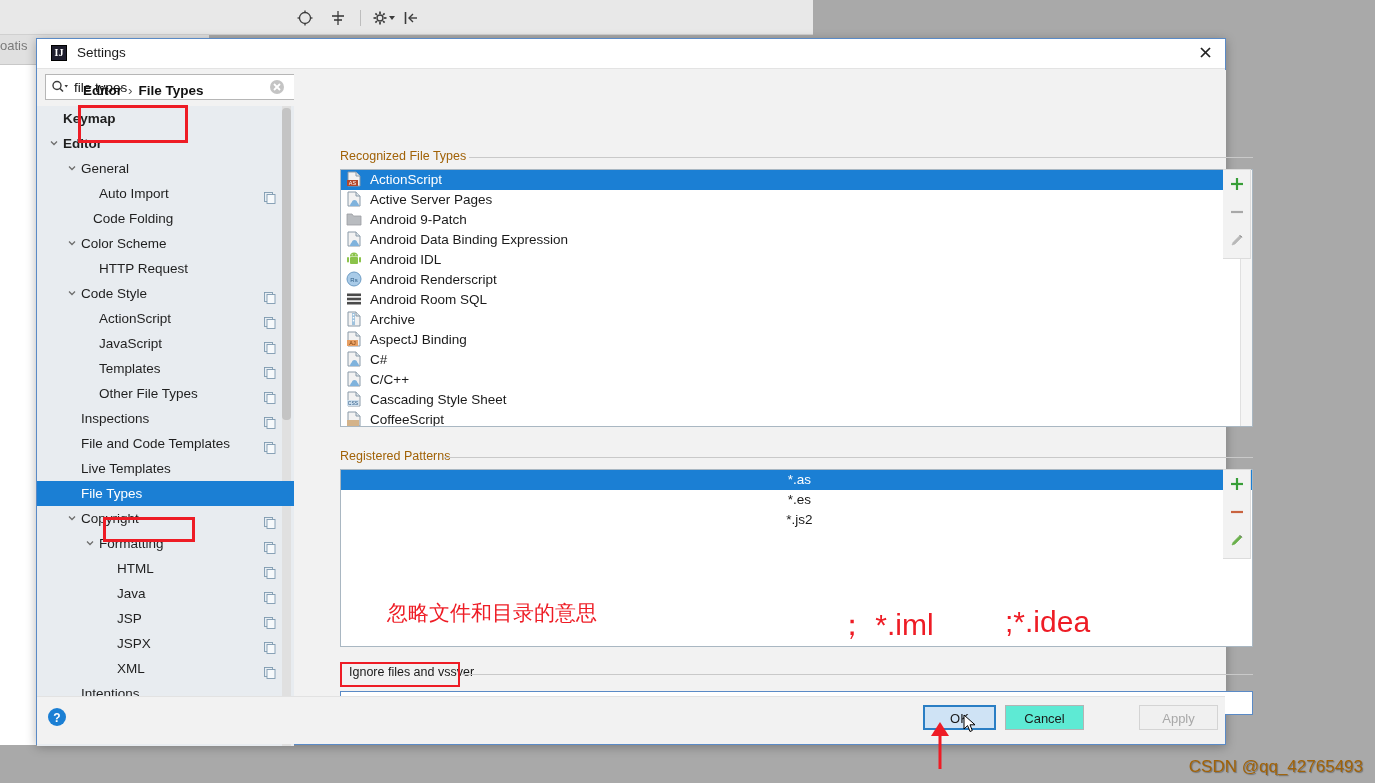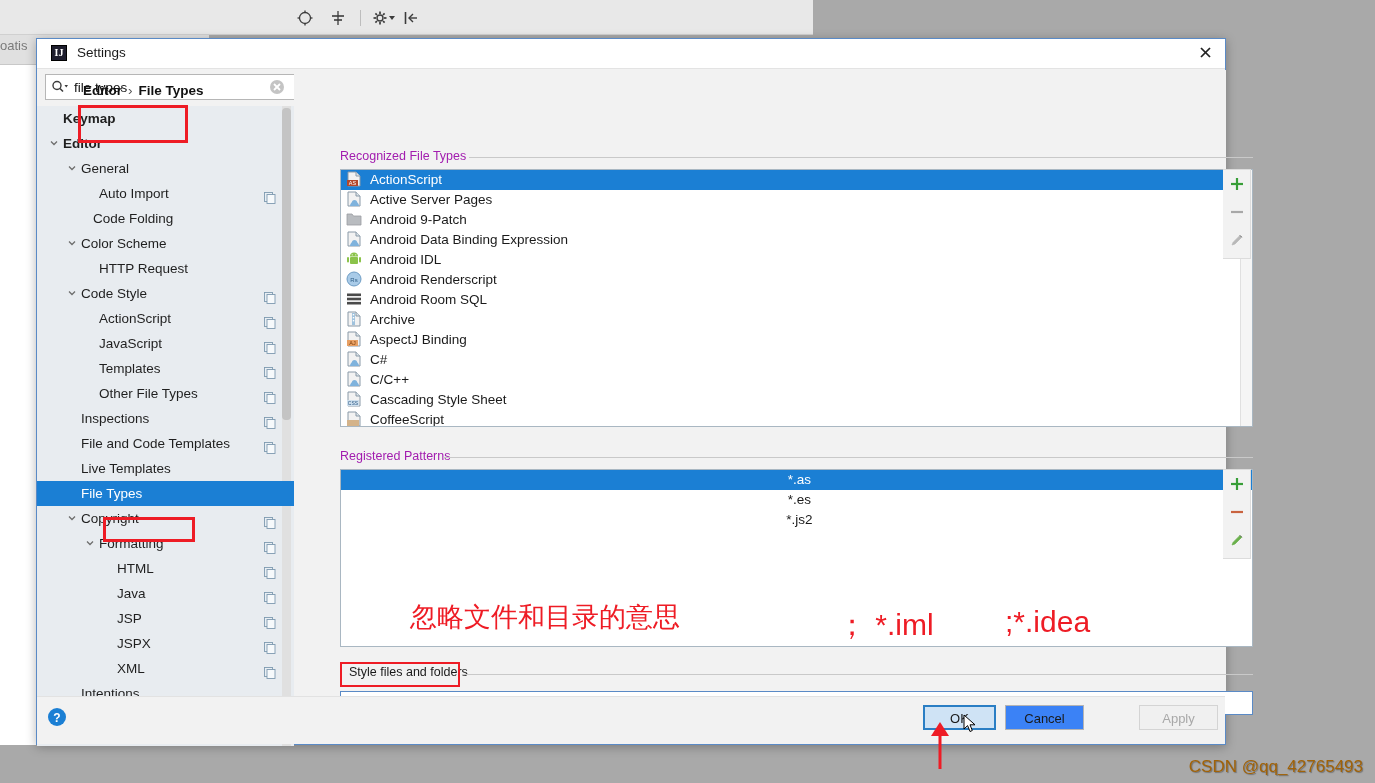--- a/index.html
+++ b/index.html
@@ -174,21 +174,21 @@
     background: #f2f2f2;
   }
   #breadcrumb {
     position: absolute; left: 46px; top: 44px;
     font-size: 13.5px; font-weight: bold; color: #111;
   }
   #breadcrumb .sep { font-weight: normal; color: #555; margin: 0 6px; }
 
   .section-title {
     position: absolute;
-    font-size: 12.5px; color: #a21caf;
+    font-size: 12.5px; color: #a16207;
     background: #f2f2f2;
     padding-right: 6px;
   }
   .section-rule {
     position: absolute; height: 1px; background: #c9c9c9;
   }
 
   
   #recognized-box {
     position: absolute; left: 303px; top: 130px;
@@ -284,22 +284,22 @@
 
   
   .annot {
     position: absolute;
     color: #ee1c25;
     z-index: 35;
     pointer-events: none;
     white-space: nowrap;
   }
   #annot-cn {
-    left: 373px; top: 560px;
-    font-size: 27px;
+    left: 350px; top: 560px;
+    font-size: 21px;
     font-family: "DejaVu Sans", sans-serif;
   }
   #annot-iml {
     left: 800px; top: 566px;
     font-size: 30px;
   }
   #annot-idea {
     left: 968px; top: 566px;
     font-size: 30px;
   }
@@ -317,21 +317,21 @@
   }
   #help-btn {
     position: absolute; left: 10px; top: 10px;
     width: 20px; height: 20px; cursor: pointer;
   }
   .dlg-btn {
     position: absolute; top: 8px;
     height: 25px;
     font-family: "Liberation Sans", sans-serif;
     font-size: 13px;
-    background: #3b82f6;
+    background: #5eead4;
     border: 1px solid #b4b4b4;
     color: #1a1a1a;
     cursor: pointer;
     text-align: center;
     line-height: 23px;
   }
   #ok-btn {
     right: 229px; width: 73px;
     background: #cfe3f5;
     border: 2px solid #2a7ec4;
@@ -738,21 +738,21 @@
             <path d="M3 13 L4.2 10.2 L11 3.4 L12.8 5.2 L6 12 Z" fill="#6ab04c" stroke="#6ab04c" stroke-width="0.7"></path>
             <path d="M11 3.4 L12.8 5.2" stroke="#555" stroke-width="0.8"></path>
           </svg></div>
       </div>
     </div>
 
   <div class="annot" id="annot-cn">忽略文件和目录的意思</div>
   <div class="annot" id="annot-iml">； *.iml</div>
   <div class="annot" id="annot-idea">;*.idea</div>
 
-  <div id="ignore-label">Style files and folders</div>
+  <div id="ignore-label">Ignore files and vssver</div>
   <div id="ignore-redbox"></div>
   <div id="ignore-rule"></div>
   <div id="ignore-field">
     <span>*.hprof;*.pyc;*.pyo;*.rbc;*.yarb;*~;.DS_Store;.git;.hg;.svn;CVS;__pycache__;_svn;vssver.scc;vssver2.scc;</span><span class="sel-text">*.iml;*.idea</span>
   </div>
 
   <div id="annot-arrow">
     <svg width="26" height="48" viewBox="0 0 26 48">
       <line x1="13" y1="48" x2="13" y2="12" stroke="#ee1c25" stroke-width="3"></line>
       <path d="M13 1 L22 15 L4 15 Z" fill="#ee1c25"></path>

